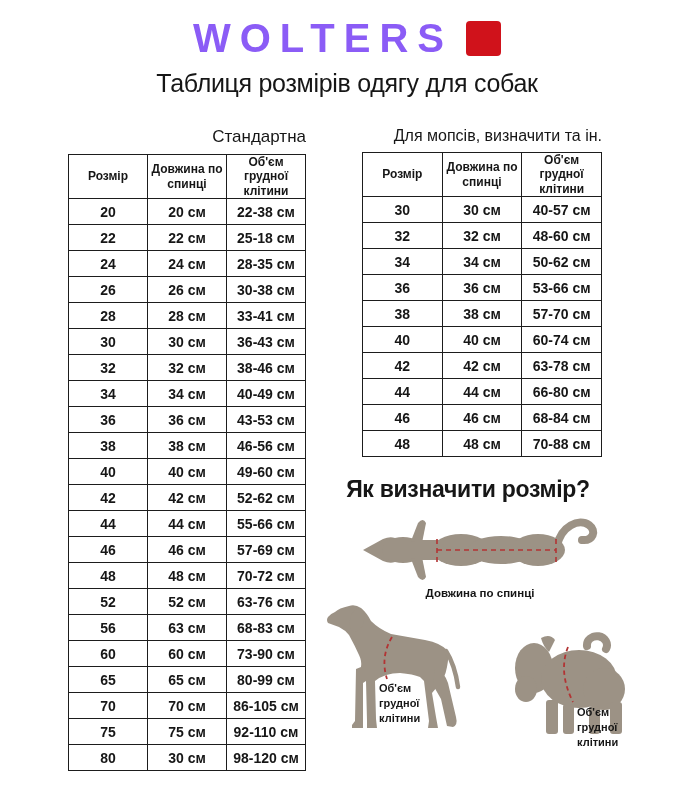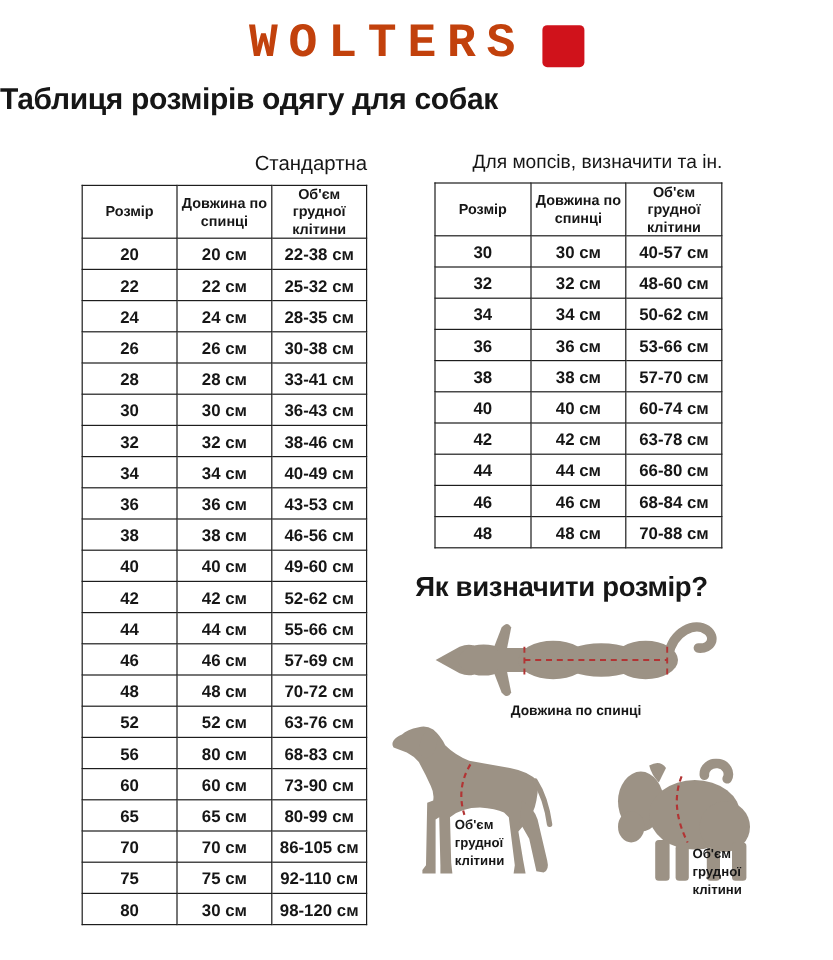--- a/index.html
+++ b/index.html
@@ -18,21 +18,21 @@
     position:absolute;top:18px;left:0;width:100%;
     display:flex;justify-content:center;align-items:center;gap:13px;
   }
   .logo-text{
     font-size:40px;font-weight:800;letter-spacing:9px;line-height:1;
     color:#9b9289;
   }
   .logo-square{width:35px;height:35px;border-radius:4px;background:#d0121b;}
   .page-title{
     position:absolute;top:69px;left:0;width:100%;
-    font-size:25px;font-weight:700;margin:0;
+    text-align:center;font-size:25px;font-weight:400;margin:0;
     letter-spacing:-0.3px;
   }
 
   
   .col{position:absolute;top:127px;}
   .col-left{left:68px;width:238px;}
   .col-right{left:362px;width:240px;}
   .table-title{
     text-align:right;font-weight:400;margin:0 0 7px 0;
   }
@@ -69,21 +69,21 @@
     position:absolute;left:256px;top:235px;width:74px;
     font-size:11px;font-weight:700;line-height:1.35;
   }
 </style>
 </head>
 <body>
 
 <div class="page">
 
   <div class="logo-row">
-    <span class="logo-text" style="color: #c2410c; font-family: Liberation Mono, monospace;">WOLTERS</span>
+    <span class="logo-text" style="color: #8b5cf6;">WOLTERS</span>
     <span class="logo-square" style="background: rgb(208, 18, 27);"></span>
   </div>
 
   <h1 class="page-title">Таблиця розмірів одягу для собак</h1>
 
   <div class="col col-left">
     <h2 class="table-title">Стандартна</h2>
     <table class="size-table">
       <thead>
         <tr>
@@ -94,21 +94,21 @@
       </thead>
       <tbody>
           <tr>
             <td>20</td>
             <td>20 см</td>
             <td>22-38 см</td>
           </tr>
           <tr>
             <td>22</td>
             <td>22 см</td>
-            <td>25-32 см</td>
+            <td>25-18 см</td>
           </tr>
           <tr>
             <td>24</td>
             <td>24 см</td>
             <td>28-35 см</td>
           </tr>
           <tr>
             <td>26</td>
             <td>26 см</td>
             <td>30-38 см</td>
@@ -168,21 +168,21 @@
             <td>48 см</td>
             <td>70-72 см</td>
           </tr>
           <tr>
             <td>52</td>
             <td>52 см</td>
             <td>63-76 см</td>
           </tr>
           <tr>
             <td>56</td>
-            <td>80 см</td>
+            <td>63 см</td>
             <td>68-83 см</td>
           </tr>
           <tr>
             <td>60</td>
             <td>60 см</td>
             <td>73-90 см</td>
           </tr>
           <tr>
             <td>65</td>
             <td>65 см</td>

